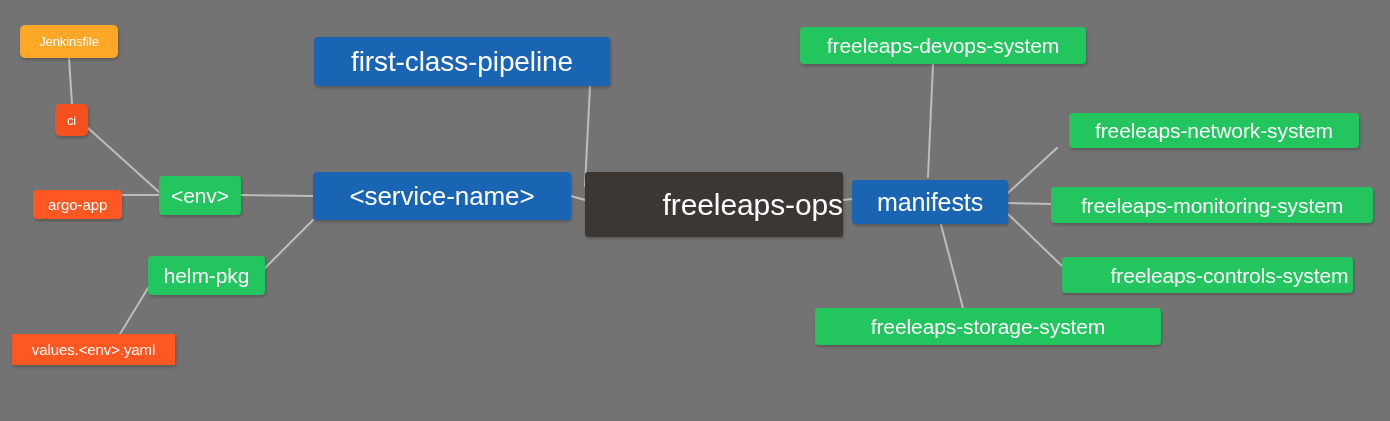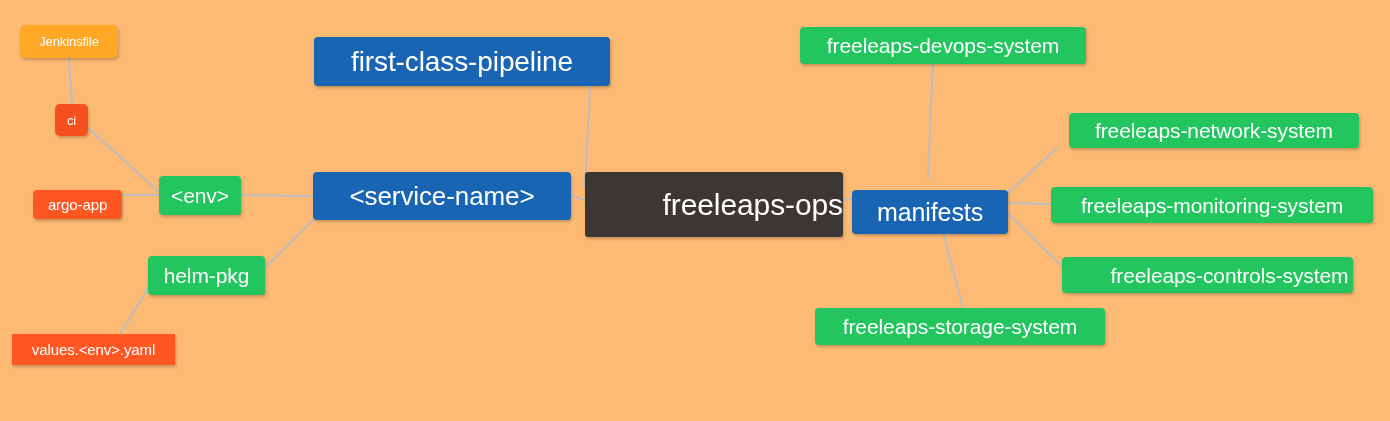--- a/index.html
+++ b/index.html
@@ -5,21 +5,21 @@
 <style>
   html, body {
     margin: 0;
     padding: 0;
     background: #ffffff;
   }
   #canvas {
     position: relative;
     width: 1390px;
     height: 421px;
-    background: #fdba74;
+    background: #737373;
     overflow: hidden;
     font-family: "Liberation Sans", sans-serif;
   }
   #edge-layer {
     position: absolute;
     left: 0;
     top: 0;
     width: 1390px;
     height: 421px;
     pointer-events: none;
@@ -81,32 +81,32 @@
       </div>
       <div class="node" style="left: 314px; top: 37px; width: 296px; height: 49px; background: rgb(26, 100, 180); font-size: 28px; border-radius: 4px;">
         <span>first-class-pipeline</span>
       </div>
       <div class="node" style="left: 313px; top: 172px; width: 258px; height: 48px; background: rgb(26, 100, 180); font-size: 26px; border-radius: 4px;">
         <span>&lt;service-name&gt;</span>
       </div>
       <div class="node" style="left: 585px; top: 172px; width: 258px; height: 65px; background: rgb(60, 55, 51); font-size: 30px; border-radius: 3px; justify-content: flex-end;">
         <span>freeleaps-ops</span>
       </div>
-      <div class="node" style="left: 852px; top: 190px; width: 156px; height: 44px; background: rgb(26, 100, 180); font-size: 25px; border-radius: 4px;">
+      <div class="node" style="left: 852px; top: 180px; width: 156px; height: 44px; background: rgb(26, 100, 180); font-size: 25px; border-radius: 4px;">
         <span>manifests</span>
       </div>
       <div class="node" style="left: 800px; top: 27px; width: 286px; height: 37px; background: rgb(34, 197, 94); font-size: 21px; border-radius: 4px;">
         <span>freeleaps-devops-system</span>
       </div>
       <div class="node" style="left: 1057px; top: 113px; width: 290px; height: 35px; background: rgb(34, 197, 94); font-size: 21px; border-radius: 4px; margin-left: 12px;">
         <span>freeleaps-network-system</span>
       </div>
       <div class="node" style="left: 1051px; top: 187px; width: 322px; height: 36px; background: rgb(34, 197, 94); font-size: 21px; border-radius: 4px;">
         <span>freeleaps-monitoring-system</span>
       </div>
       <div class="node" style="left: 1062px; top: 257px; width: 291px; height: 36px; background: rgb(34, 197, 94); font-size: 21px; border-radius: 4px; padding-left: 44px;">
         <span>freeleaps-controls-system</span>
       </div>
-      <div class="node" style="left: 815px; top: 308px; width: 290px; height: 37px; background: rgb(34, 197, 94); font-size: 21px; border-radius: 4px;">
+      <div class="node" style="left: 815px; top: 308px; width: 346px; height: 37px; background: rgb(34, 197, 94); font-size: 21px; border-radius: 4px;">
         <span>freeleaps-storage-system</span>
       </div>
     </div>
 </div>
 
 </body></html>

